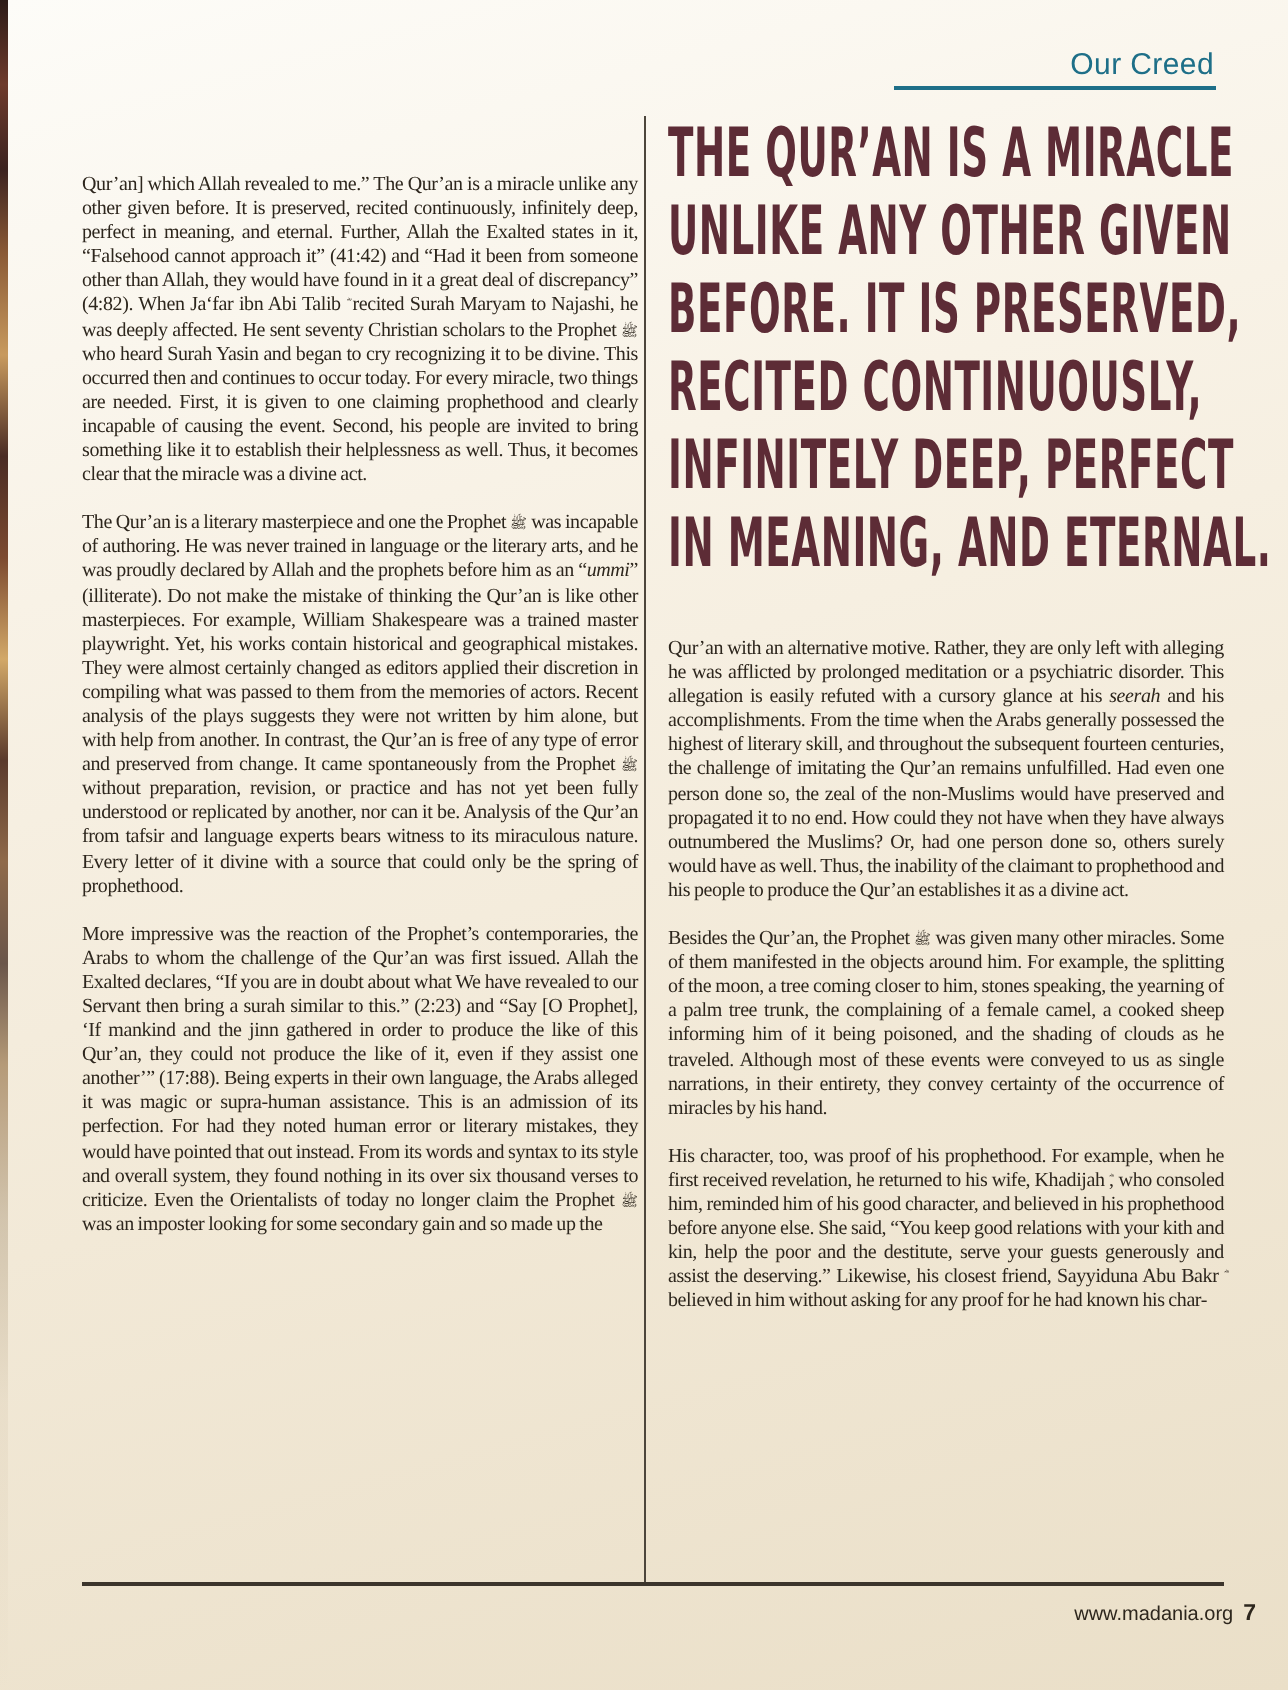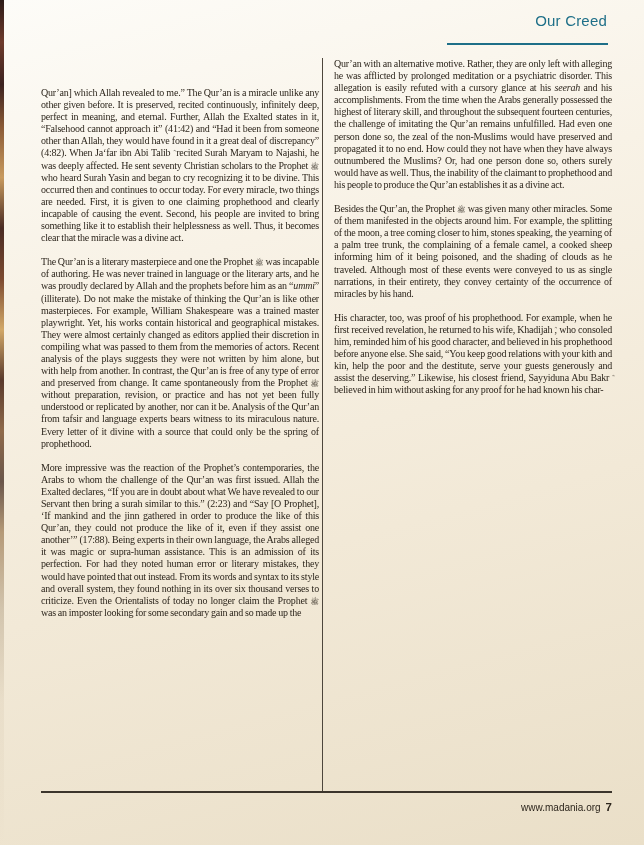--- a/index.html
+++ b/index.html
@@ -16,21 +16,21 @@
     font-family:"Liberation Serif",serif;
   }
   .edge-strip{
     position:absolute;left:0;top:0;width:4px;height:100%;
     background:linear-gradient(180deg,
       #2c1b17 0%,#6e3b2c 5%,#3c2320 10%,#8a5a36 15%,#c89a5e 21%,
       #4a2c24 27%,#7c4a30 33%,#d2a868 39%,#5a3a2c 45%,#8f6a4a 51%,
       #6a564a 57%,#b59a78 63%,rgba(170,150,120,0.45) 72%,
       rgba(190,170,140,0.15) 83%,rgba(0,0,0,0) 100%);
   }
-  .section-header{position:absolute;top:12px;right:37px;text-align:right;}
+  .section-header{position:absolute;top:24px;right:37px;text-align:right;}
   .section-title{
     font-family:"Liberation Sans",sans-serif;font-size:15px;
     color:var(--accent-teal);letter-spacing:0.2px;
   }
   .header-rule{position:absolute;top:43px;right:36px;width:161px;height:2px;background:var(--accent-teal);}
   .left-column{position:absolute;left:41px;top:87px;width:278px;}
   .column-divider{position:absolute;left:322px;top:58px;width:1px;height:734px;background:var(--divider);}
   .right-column{position:absolute;left:334px;top:58px;width:278px;}
   .body-text p{
     margin:0 0 12px 0;font-size:10px;line-height:12.1px;
@@ -42,21 +42,21 @@
   em{}
   .pull-quote{height:240px;margin-bottom:21px;overflow:visible;}
   .quote-inner{width:512px;transform:scaleX(0.548);transform-origin:top left;}
   .quote-line{
     font-family:"DejaVu Sans","Liberation Sans",sans-serif;font-weight:700;
     font-size:34px;line-height:39px;color:var(--quote-maroon);
     white-space:nowrap;letter-spacing:0.5px;
   }
   .footer-rule{position:absolute;left:41px;right:32px;top:791px;height:2px;background:var(--footer-rule);}
   .footer{
-    position:absolute;top:801px;right:32px;
+    position:absolute;top:801px;right:16px;
     font-family:"Liberation Sans",sans-serif;font-size:10px;color:#2d261d;
   }
   .page-number{font-weight:700;font-size:11.5px;margin-left:5px;}
 </style>
 </head>
 <body>
 
 <div class="page">
   <div class="edge-strip"></div>
 
@@ -67,20 +67,30 @@
 
   <div class="left-column body-text">
       <p><span>Qur’an] which Allah revealed to me.” The Qur’an is a miracle unlike any other given before. It is preserved, recited continuously, infinitely deep, perfect in meaning, and eternal. Further, Allah the Exalted states in it, “Falsehood cannot approach it” (41:42) and “Had it been from someone other than Allah, they would have found in it a great deal of discrepancy” (4:82). When Ja‘far ibn Abi Talib </span><span class="honorific">ؓ</span><span> recited Surah Maryam to Najashi, he was deeply affected. He sent seventy Christian scholars to the Prophet </span><span class="honorific">ﷺ</span><span> who heard Surah Yasin and began to cry recognizing it to be divine. This occurred then and continues to occur today. For every miracle, two things are needed. First, it is given to one claiming prophethood and clearly incapable of causing the event. Second, his people are invited to bring something like it to establish their helplessness as well. Thus, it becomes clear that the miracle was a divine act.</span></p>
       <p><span>The Qur’an is a literary masterpiece and one the Prophet </span><span class="honorific">ﷺ</span><span> was incapable of authoring. He was never trained in language or the literary arts, and he was proudly declared by Allah and the prophets before him as an “</span><em>ummi</em><span>” (illiterate). Do not make the mistake of thinking the Qur’an is like other masterpieces. For example, William Shakespeare was a trained master playwright. Yet, his works contain historical and geographical mistakes. They were almost certainly changed as editors applied their discretion in compiling what was passed to them from the memories of actors. Recent analysis of the plays suggests they were not written by him alone, but with help from another. In contrast, the Qur’an is free of any type of error and preserved from change. It came spontaneously from the Prophet </span><span class="honorific">ﷺ</span><span> without preparation, revision, or practice and has not yet been fully understood or replicated by another, nor can it be. Analysis of the Qur’an from tafsir and language experts bears witness to its miraculous nature. Every letter of it divine with a source that could only be the spring of prophethood.</span></p>
       <p><span>More impressive was the reaction of the Prophet’s contemporaries, the Arabs to whom the challenge of the Qur’an was first issued. Allah the Exalted declares, “If you are in doubt about what We have revealed to our Servant then bring a surah similar to this.” (2:23) and “Say [O Prophet], ‘If mankind and the jinn gathered in order to produce the like of this Qur’an, they could not produce the like of it, even if they assist one another’” (17:88). Being experts in their own language, the Arabs alleged it was magic or supra-human assistance. This is an admission of its perfection. For had they noted human error or literary mistakes, they would have pointed that out instead. From its words and syntax to its style and overall system, they found nothing in its over six thousand verses to criticize. Even the Orientalists of today no longer claim the Prophet </span><span class="honorific">ﷺ</span><span> was an imposter looking for some secondary gain and so made up the</span></p>
     </div>
 
   <div class="column-divider"></div>
 
   <div class="right-column">
+    <div class="pull-quote">
+      <div class="quote-inner">
+          <div class="quote-line">THE QUR’AN IS A MIRACLE</div>
+          <div class="quote-line">UNLIKE ANY OTHER GIVEN</div>
+          <div class="quote-line">BEFORE. IT IS PRESERVED,</div>
+          <div class="quote-line">RECITED CONTINUOUSLY,</div>
+          <div class="quote-line">INFINITELY DEEP, PERFECT</div>
+          <div class="quote-line">IN MEANING, AND ETERNAL.</div>
+        </div>
+    </div>
     <div class="body-text">
         <p><span>Qur’an with an alternative motive. Rather, they are only left with alleging he was afflicted by prolonged meditation or a psychiatric disorder. This allegation is easily refuted with a cursory glance at his </span><em>seerah</em><span> and his accomplishments. From the time when the Arabs generally possessed the highest of literary skill, and throughout the subsequent fourteen centuries, the challenge of imitating the Qur’an remains unfulfilled. Had even one person done so, the zeal of the non-Muslims would have preserved and propagated it to no end. How could they not have when they have always outnumbered the Muslims? Or, had one person done so, others surely would have as well. Thus, the inability of the claimant to prophethood and his people to produce the Qur’an establishes it as a divine act.</span></p>
         <p><span>Besides the Qur’an, the Prophet </span><span class="honorific">ﷺ</span><span> was given many other miracles. Some of them manifested in the objects around him. For example, the splitting of the moon, a tree coming closer to him, stones speaking, the yearning of a palm tree trunk, the complaining of a female camel, a cooked sheep informing him of it being poisoned, and the shading of clouds as he traveled. Although most of these events were conveyed to us as single narrations, in their entirety, they convey certainty of the occurrence of miracles by his hand.</span></p>
         <p><span>His character, too, was proof of his prophethood. For example, when he first received revelation, he returned to his wife, Khadijah </span><span class="honorific">ؓ</span><span>, who consoled him, reminded him of his good character, and believed in his prophethood before anyone else. She said, “You keep good relations with your kith and kin, help the poor and the destitute, serve your guests generously and assist the deserving.” Likewise, his closest friend, Sayyiduna Abu Bakr </span><span class="honorific">ؓ</span><span> believed in him without asking for any proof for he had known his char-</span></p>
       </div>
   </div>
 
   <div class="footer-rule"></div>
   <div class="footer">
     <span>www.madania.org</span><span class="page-number">7</span>

